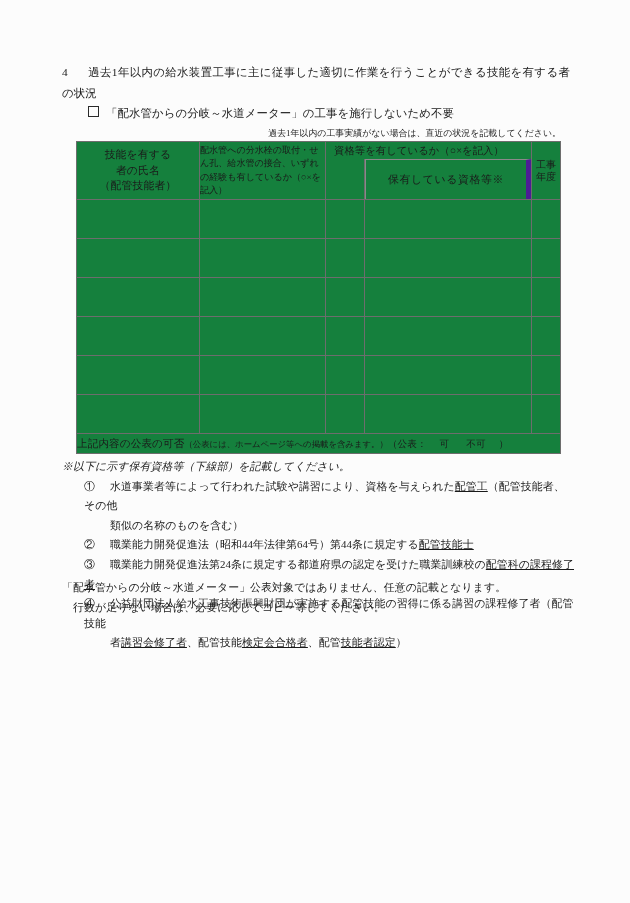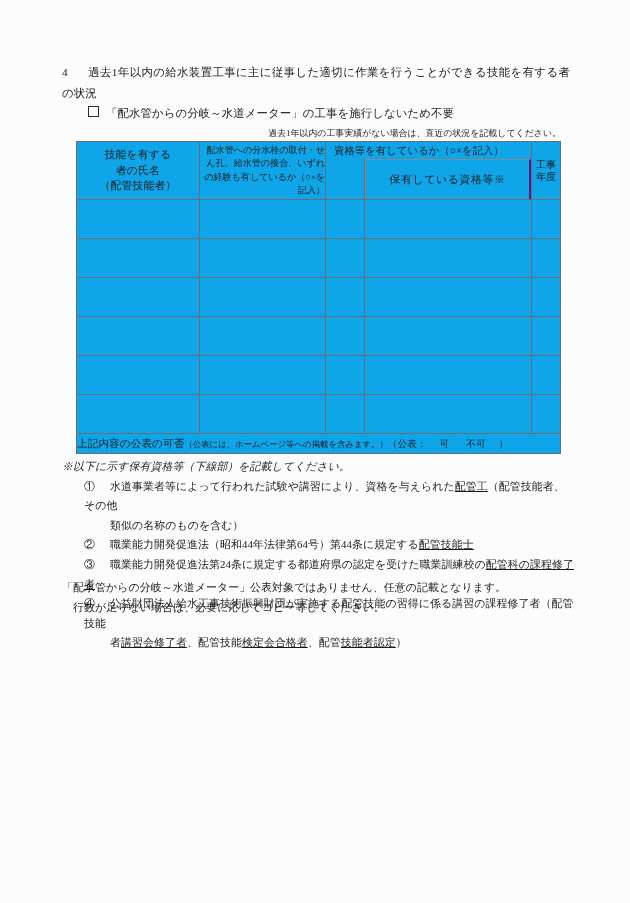--- a/index.html
+++ b/index.html
@@ -79,38 +79,38 @@
   }
   table.form {
     border-collapse: collapse;
     width: 484px;
     table-layout: fixed;
   }
   table.form td {
     border: 1px solid #6d6d6d;
     padding: 0;
     vertical-align: middle;
-    background: #0ea5e9;
+    background: #15803d;
   }
   
   col.c1 { width: 123px; }
   col.c2 { width: 126px; }
   col.c3 { width: 39px; }
   col.c4 { width: 167px; }
   col.c5 { width: 29px; }
 
   .hd-name {
     text-align: center;
     font-size: 10.8px;
     line-height: 15.5px;
     padding: 4px 2px 5px;
     letter-spacing: 0.2px;
   }
   .hd-exp {
-    text-align: right;
+    text-align: left;
     font-size: 9.1px;
     line-height: 13.4px;
     padding: 3px 3px 3px 4px;
     letter-spacing: -0.05px;
     vertical-align: top;
   }
   .hd-year {
     text-align: center;
     font-size: 10px;
     line-height: 12px;
@@ -145,21 +145,21 @@
     border: 1px solid #8a8a8a;
     border-right: none;
     border-bottom: none;
     display: flex;
     align-items: center;
     justify-content: center;
     font-size: 10.9px;
     letter-spacing: 0.6px;
   }
   .qual-box-edge {
-    border-right: 2px solid #4c1d95;
+    border-right: 5px solid #4c1d95;
   }
 
   tr.data-row td { height: 38px; }
 
   .foot-row td {
     height: 19px;
     padding: 1px 0 2px 3px;
     font-size: 10.6px;
     letter-spacing: 0.1px;
     white-space: nowrap;

